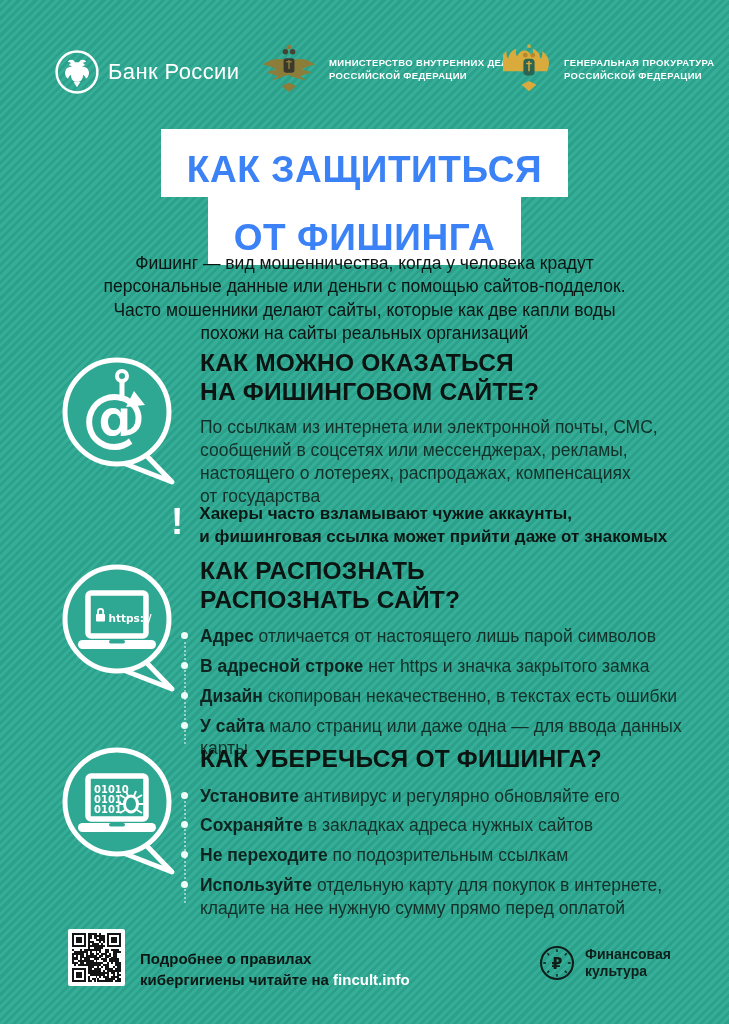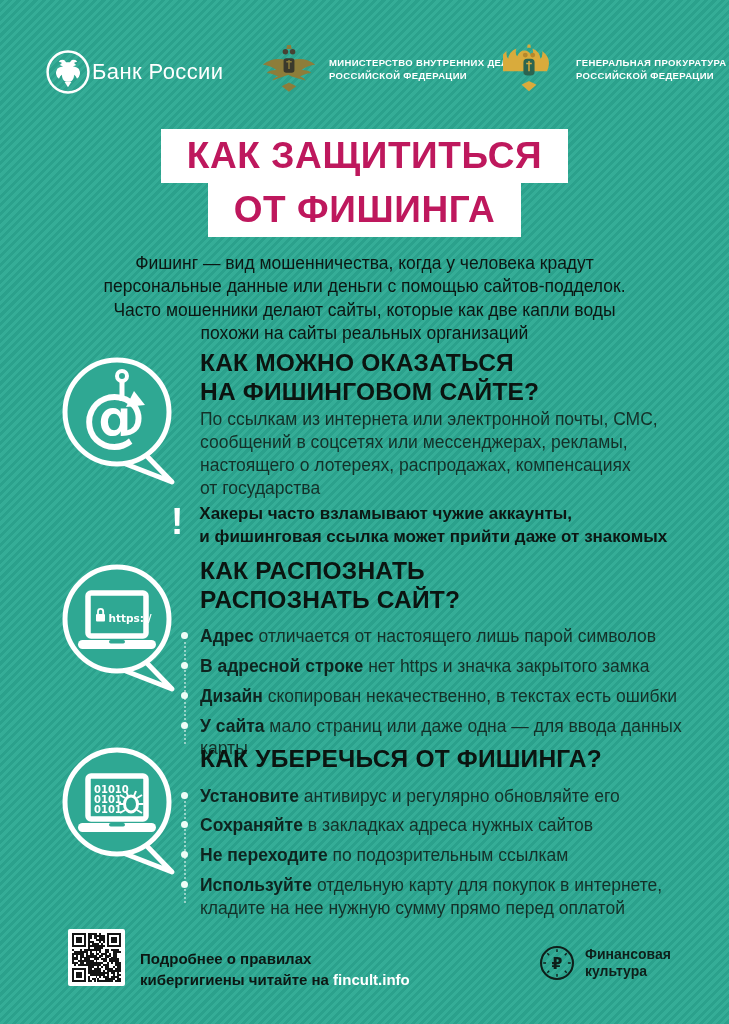--- a/index.html
+++ b/index.html
@@ -5,43 +5,43 @@
   html,body{margin:0;padding:0;}
   body{font-family:"Liberation Sans","DejaVu Sans",sans-serif;background:#222;}
   .poster{
     position:relative;width:729px;height:1024px;overflow:hidden;
     background:repeating-linear-gradient(135deg,#2ba18c 0 3px,#35ad97 3px 6px);
   }
   svg text{font-family:"DejaVu Sans","Liberation Sans",sans-serif;}
 
   
   .logo-group{position:absolute;display:flex;align-items:center;color:#fff;}
-  .logo-bank{left:45px;top:49px;gap:1px;}
+  .logo-bank{left:54px;top:49px;gap:8px;}
   .logo-bank .bank-label{font-size:22px;font-weight:400;letter-spacing:.4px;}
   .logo-mvd{left:260px;top:42px;gap:11px;}
-  .logo-gp{left:503px;top:42px;gap:21px;}
+  .logo-gp{left:503px;top:42px;gap:9px;}
   .org-label{font-size:9.5px;font-weight:700;line-height:1.4;letter-spacing:.35px;text-transform:uppercase;}
 
   
   .title-wrap{position:absolute;top:129px;left:0;right:0;text-align:center;}
-  .title-line{display:block;width:fit-content;margin:0 auto;background:#ffffff;color:#be185d;
-    font-size:37px;font-weight:700;letter-spacing:.6px;line-height:1.06;padding:7px 26px 8px;}
+  .title-line{display:block;width:fit-content;margin:0 auto;background:#ffffff;color:#3b82f6;
+    font-size:37px;font-weight:700;letter-spacing:.6px;line-height:1.06;padding:21px 26px 8px;}
 
   
   .intro{position:absolute;top:252px;left:50%;transform:translateX(-50%);width:580px;
     text-align:center;font-size:17.5px;font-weight:400;line-height:1.33;color:#0c1713;}
 
   
   .bubble{position:absolute;left:58px;width:122px;height:134px;}
   .bubble-1{top:355px;} .bubble-2{top:562px;} .bubble-3{top:745px;}
 
   .section{position:absolute;left:200px;width:482px;}
   .sec-1{top:349px;} .sec-2{top:557px;} .sec-3{top:745px;}
   .sec-heading{font-size:24.5px;font-weight:700;line-height:1.17;letter-spacing:.2px;color:#0b1410;}
-  .sec-body{margin-top:2px;font-size:17.5px;line-height:1.31;color:#143129;}
+  .sec-body{margin-top:10px;font-size:17.5px;line-height:1.31;color:#143129;}
 
   .warning{position:absolute;left:171px;top:503px;display:flex;gap:16px;align-items:flex-start;width:500px;}
   .warning .mark{font-size:37px;font-weight:700;line-height:.95;color:#ffffff;margin-top:1px;}
   .warning .w-text{font-size:17px;font-weight:700;line-height:1.33;color:#0c1713;}
 
   ul.bullets{list-style:none;margin:11px 0 0 0;padding:0;position:relative;}
   ul.bullets .connector{position:absolute;left:-16px;top:12px;bottom:16px;width:0;
     border-left:2px dotted rgba(255,255,255,.5);}
   ul.bullets li{position:relative;margin:4px 0 7px 0;font-size:17.5px;line-height:1.3;color:#143129;}
   ul.bullets .dot{position:absolute;left:-19px;top:7px;width:7px;height:7px;border-radius:50%;

